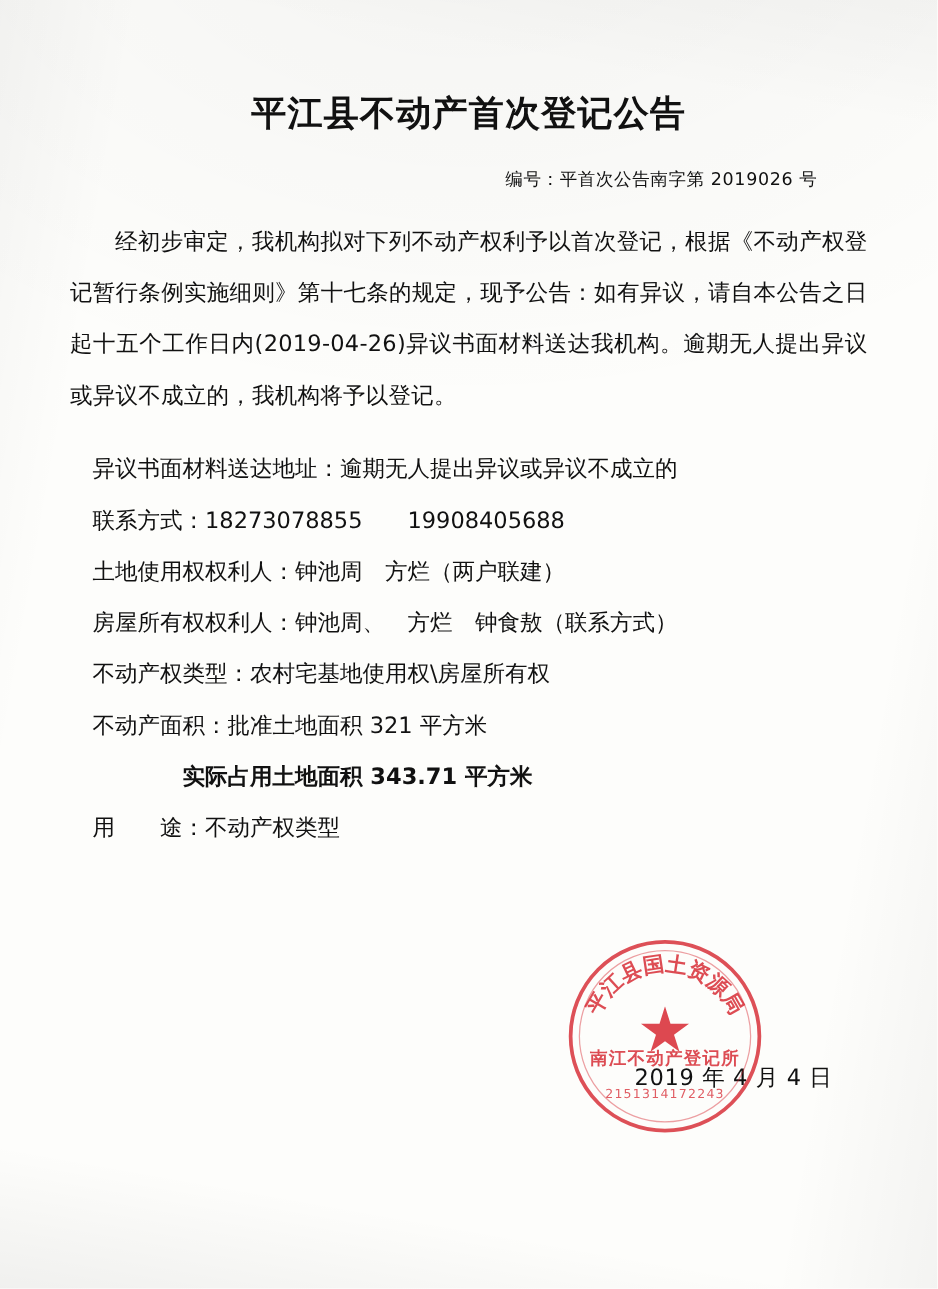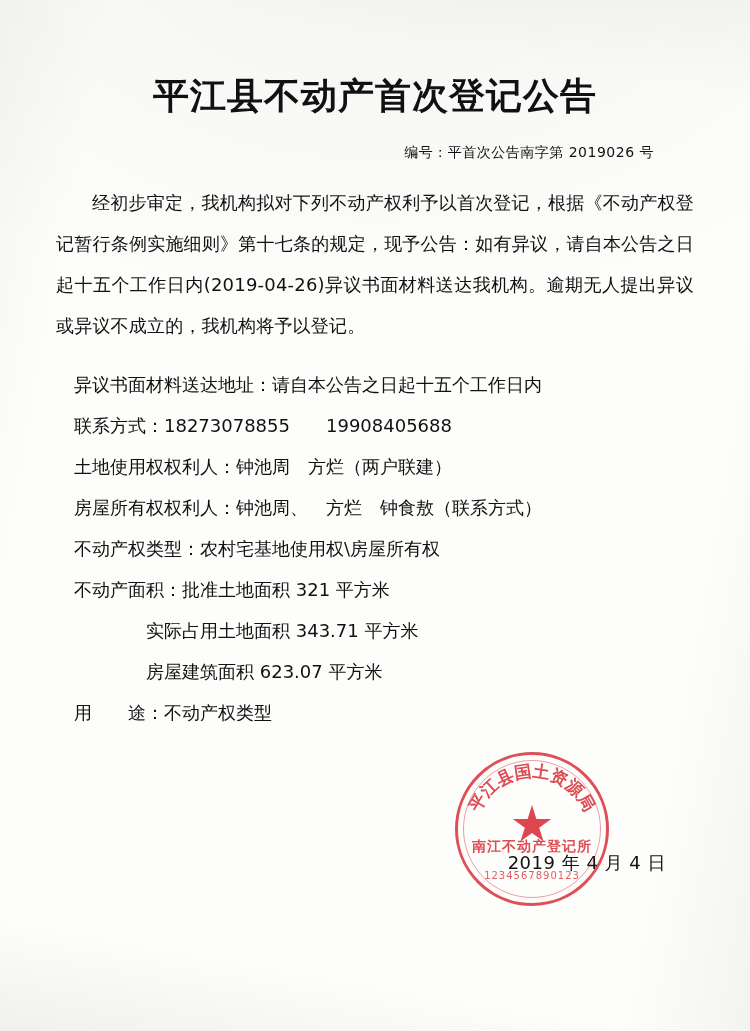--- a/index.html
+++ b/index.html
@@ -30,21 +30,21 @@
 
   .page {
     position: absolute;
     inset: 0;
     padding: 0 56px;
     box-sizing: border-box;
   }
 
   .doc-title {
     text-align: center;
-    font-size: 36px;
+    font-size: 28px;
     font-weight: 700;
     letter-spacing: 1px;
     margin-top: 74px;
     line-height: 1.2;
   }
 
   .doc-number {
     text-align: right;
     font-size: 14px;
     margin-top: 27px;
@@ -69,20 +69,21 @@
     margin-top: 18px;
     font-size: 18px;
     line-height: 41px;
     padding-left: 18px;
   }
   .field-row {
     white-space: nowrap;
   }
   .field-row.sub {
     padding-left: 72px;
+    font-weight: bold;
   }
   .field-label {
     display: inline;
   }
   .field-value {
     display: inline;
   }
 
   .signature {
     position: absolute;
@@ -176,21 +177,21 @@
 
   <div class="doc-title">平江县不动产首次登记公告</div>
 
   <div class="doc-number">编号：平首次公告南字第 2019026 号</div>
 
   <div class="body-text"><span class="indent"></span><span>经初步审定，我机构拟对下列不动产权利予以首次登记，根据《不动产权登记暂行条例实施细则》第十七条的规定，现予公告：如有异议，请自本公告之日起十五个工作日内(2019-04-26)异议书面材料送达我机构。逾期无人提出异议或异议不成立的，我机构将予以登记。</span></div>
 
   <div class="fields">
 
     <div class="field-row">
-      <span class="field-label">异议书面材料送达地址：</span><span class="field-value">请自本公告之日起十五个工作日内</span>
+      <span class="field-label">异议书面材料送达地址：</span><span class="field-value">逾期无人提出异议或异议不成立的</span>
     </div>
 
     <div class="field-row">
       <span class="field-label">联系方式：</span><span class="field-value">18273078855　　19908405688</span>
     </div>
 
     <div class="field-row">
       <span class="field-label">土地使用权权利人：</span><span class="field-value">钟池周　方烂（两户联建）</span>
     </div>
 
@@ -204,23 +205,20 @@
     </div>
 
     <div class="field-row">
       <span class="field-label">不动产面积：</span><span class="field-value">批准土地面积 321 平方米</span>
     </div>
 
     <div class="field-row sub">
       <span class="field-value">实际占用土地面积 343.71 平方米</span>
     </div>
 
-    <div class="field-row sub">
-      <span class="field-value">房屋建筑面积 623.07 平方米</span>
-    </div>
 
     <div class="field-row">
       <span class="field-label">用　　途：</span><span class="field-value">不动产权类型</span>
     </div>
 
   </div>
 
   <div class="signature">
     <div class="sign-date">2019 年 4 月 4 日</div>
   </div>
@@ -232,14 +230,14 @@
   <svg viewBox="0 0 154 154" width="154" height="154">
     <defs>
       <path id="sealArc" d="M 20,82 A 57,57 0 0 1 134,82"></path>
     </defs>
     <text>
       <textPath href="#sealArc" startOffset="50%" text-anchor="middle">平江县国土资源局</textPath>
     </text>
   </svg>
   <div class="star"></div>
   <div class="bottom-text">南江不动产登记所</div>
-  <div class="code-text">1234567890123</div>
+  <div class="code-text">2151314172243</div>
 </div>
 
 </body></html>

